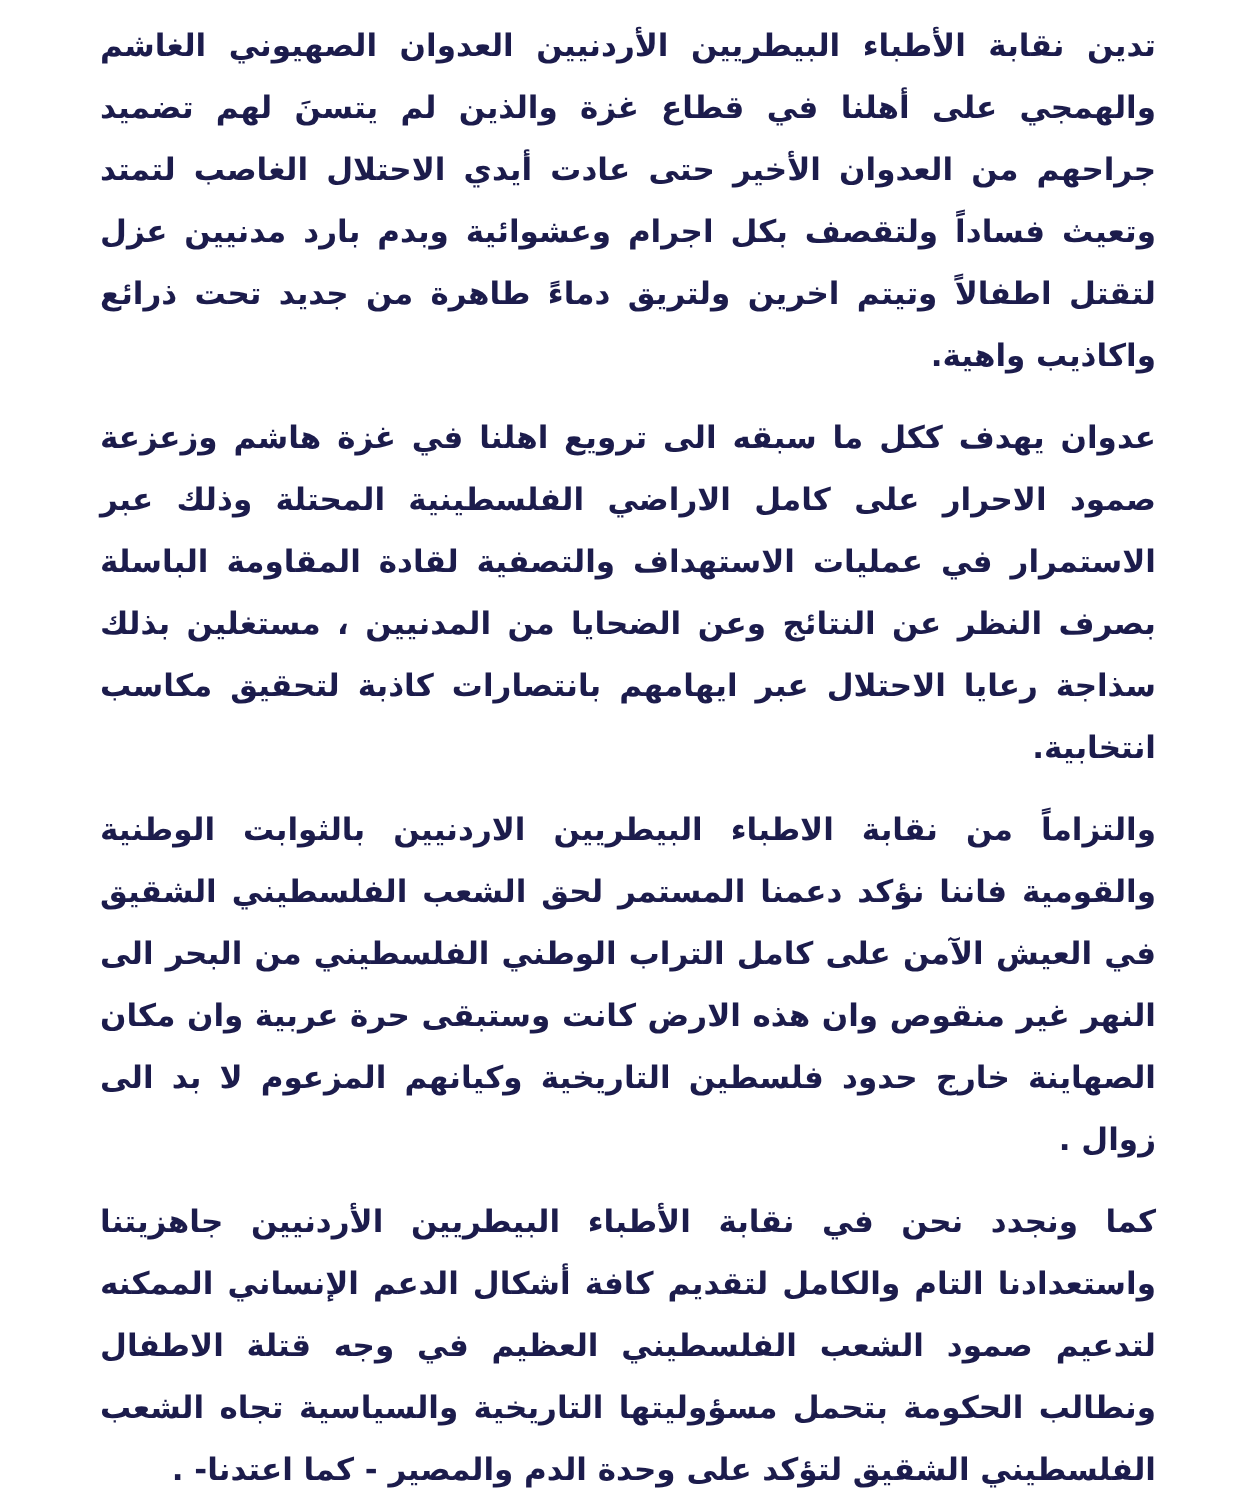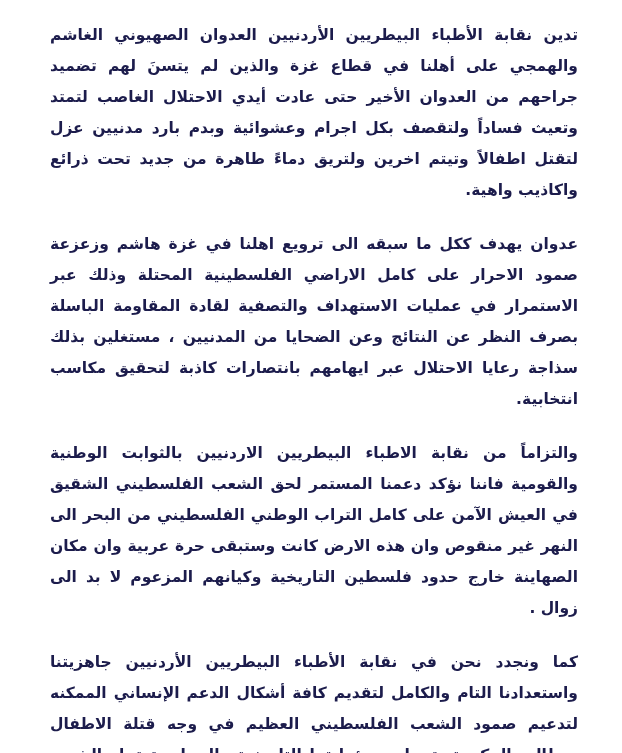--- a/index.html
+++ b/index.html
@@ -25,23 +25,23 @@
     font-size: 15.5px;
     line-height: 31px;
   }
   .para {
     margin: 0;
     text-align: justify;
     text-align-last: right;
     padding-top: 2px;
   }
   .para + .para {
-    margin-top: 21px;
+    margin-top: 8px;
   }
-  .p1 { margin-top: 18px; }
+  .p1 { margin-top: 6px; }
 </style>
 </head>
 <body>
 
 <div class="doc">
   <p class="para p1">تدين نقابة الأطباء البيطريين الأردنيين العدوان الصهيوني الغاشم والهمجي على أهلنا في قطاع غزة والذين لم يتسنَ لهم تضميد جراحهم من العدوان الأخير حتى عادت أيدي الاحتلال الغاصب لتمتد وتعيث فساداً ولتقصف بكل اجرام وعشوائية وبدم بارد مدنيين عزل لتقتل اطفالاً وتيتم اخرين ولتريق دماءً طاهرة من جديد تحت ذرائع واكاذيب واهية.</p>
   <p class="para">عدوان يهدف ككل ما سبقه الى ترويع اهلنا في غزة هاشم وزعزعة صمود الاحرار على كامل الاراضي الفلسطينية المحتلة وذلك عبر الاستمرار في عمليات الاستهداف والتصفية لقادة المقاومة الباسلة بصرف النظر عن النتائج وعن الضحايا من المدنيين ، مستغلين بذلك سذاجة رعايا الاحتلال عبر ايهامهم بانتصارات كاذبة لتحقيق مكاسب انتخابية.</p>
   <p class="para">والتزاماً من نقابة الاطباء البيطريين الاردنيين بالثوابت الوطنية والقومية فاننا نؤكد دعمنا المستمر لحق الشعب الفلسطيني الشقيق في العيش الآمن على كامل التراب الوطني الفلسطيني من البحر الى النهر غير منقوص وان هذه الارض كانت وستبقى حرة عربية وان مكان الصهاينة خارج حدود فلسطين التاريخية وكيانهم المزعوم لا بد الى زوال .</p>
   <p class="para">كما ونجدد نحن في نقابة الأطباء البيطريين الأردنيين جاهزيتنا واستعدادنا التام والكامل  لتقديم كافة أشكال الدعم الإنساني الممكنه لتدعيم صمود الشعب الفلسطيني العظيم في وجه قتلة الاطفال ونطالب الحكومة بتحمل مسؤوليتها التاريخية والسياسية تجاه الشعب الفلسطيني الشقيق لتؤكد على وحدة الدم والمصير - كما اعتدنا- .</p>
 

